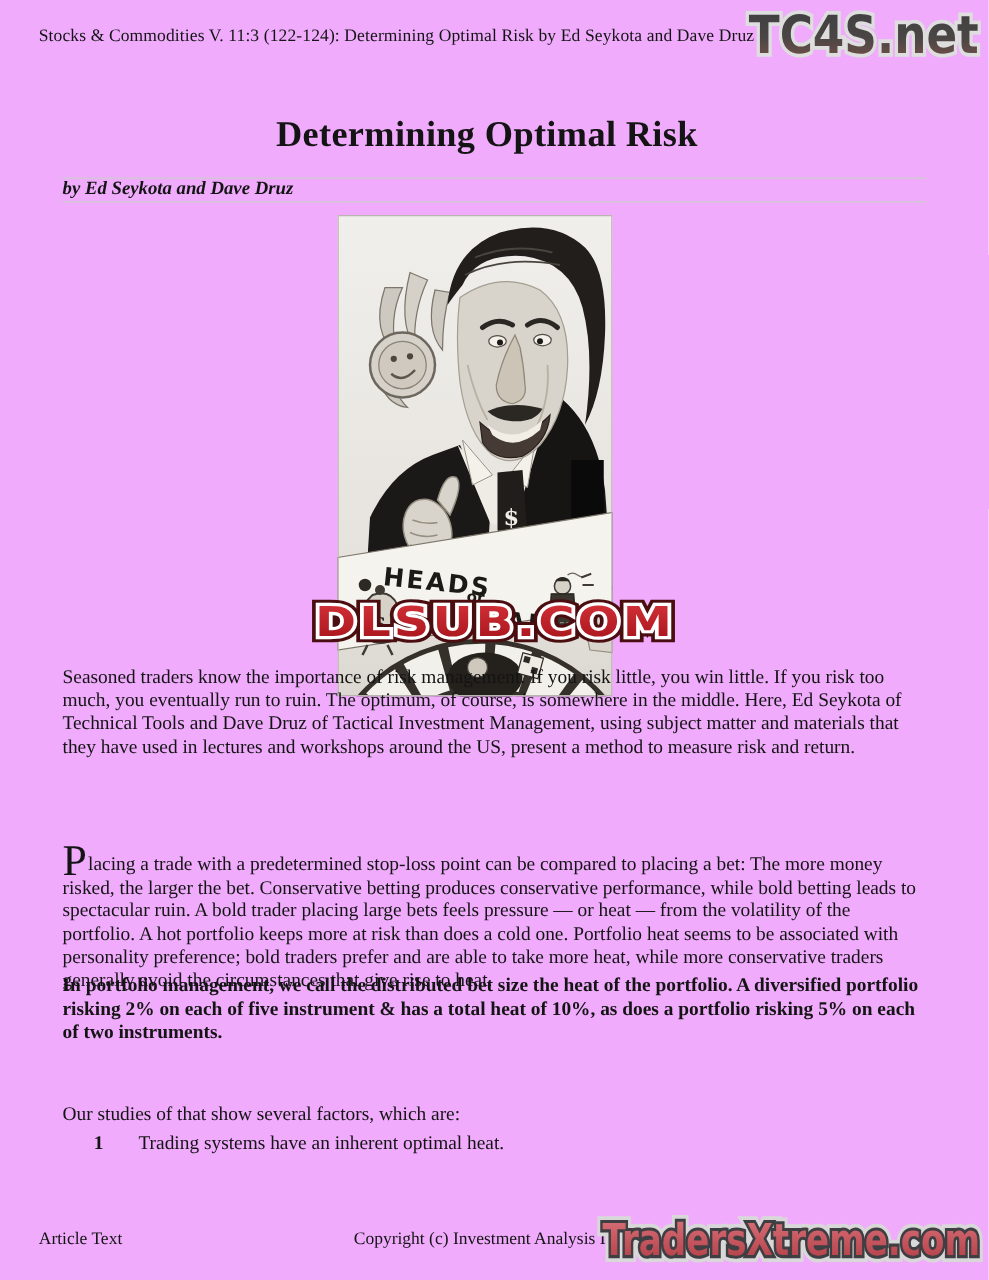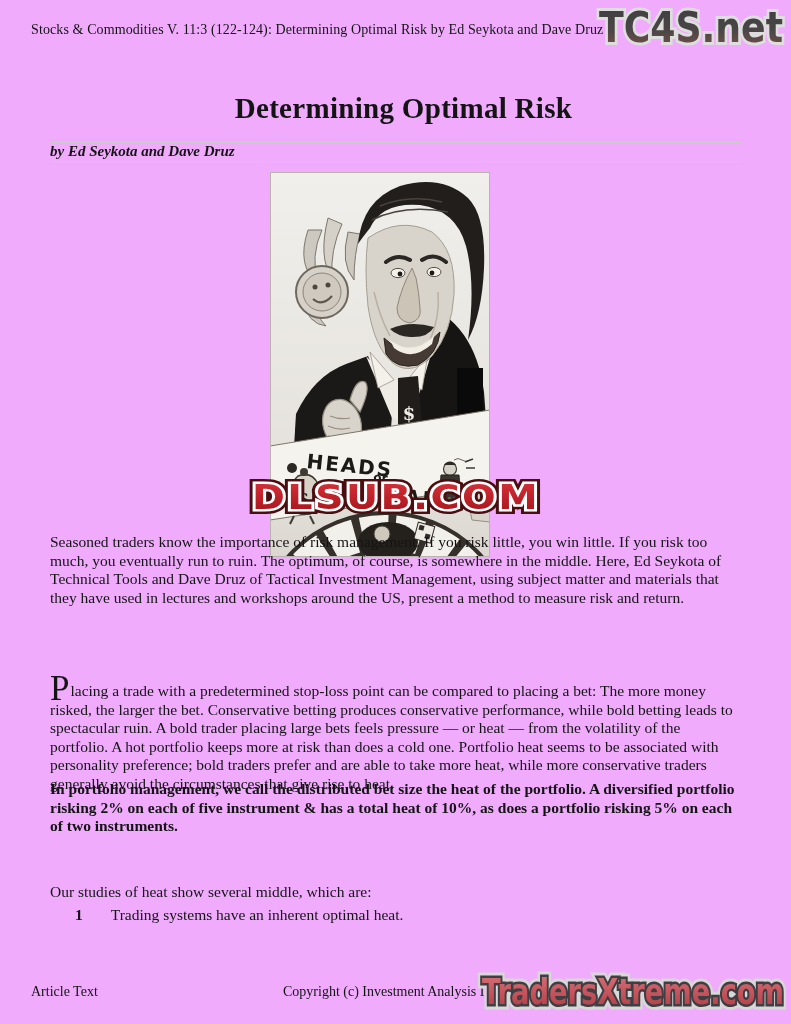--- a/index.html
+++ b/index.html
@@ -16,21 +16,21 @@
   .citation {
     position: absolute;
     left: 31px; top: 22px;
     font-size: 14px;
     letter-spacing: 0.1px;
     white-space: nowrap;
   }
   .tc4s-logo { position: absolute; right: 4px; top: 2px; }
   .article-title {
     position: absolute;
-    left: 58px; top: 92px; width: 691px;
+    left: 44px; top: 92px; width: 691px;
     text-align: center;
     font-size: 29px;
     font-weight: bold;
     letter-spacing: 0.3px;
   }
   .rule {
     position: absolute;
     left: 50px; width: 691px; height: 1px;
     background: #cccccc;
   }
@@ -226,21 +226,21 @@
       <text x="150" y="33" text-anchor="middle" textLength="288" lengthAdjust="spacingAndGlyphs" font-family="DejaVu Sans, sans-serif" font-weight="bold" font-size="33" letter-spacing="2" stroke="#ffffff" stroke-width="5" paint-order="stroke" fill="none">DLSUB.COM</text>
       <text x="150" y="33" text-anchor="middle" textLength="288" lengthAdjust="spacingAndGlyphs" font-family="DejaVu Sans, sans-serif" font-weight="bold" font-size="33" letter-spacing="2" fill="url(#dlsubGrad)">DLSUB.COM</text>
     </svg>
   </div>
 
   <p class="para intro" style="margin:0;">Seasoned traders know the importance of risk management. If you risk little, you win little. If you risk too much, you eventually run to ruin. The optimum, of course, is somewhere in the middle. Here, Ed Seykota of Technical Tools and Dave Druz of Tactical Investment Management, using subject matter and materials that they have used in lectures and workshops around the US, present a method to measure risk and return.</p>
 
   <p class="para p1" style="margin:0;"><span class="dropcap">P</span><span>lacing a trade with a predetermined stop-loss point can be compared to placing a bet: The more money risked, the larger the bet. Conservative betting produces conservative performance, while bold betting leads to spectacular ruin. A bold trader placing large bets feels pressure — or heat — from the volatility of the portfolio. A hot portfolio keeps more at risk than does a cold one. Portfolio heat seems to be associated with personality preference; bold traders prefer and are able to take more heat, while more conservative traders generally avoid the circumstances that give rise to heat.</span></p>
 
   <p class="para p2" style="margin:0;">In portfolio management, we call the distributed bet size the heat of the portfolio. A diversified portfolio risking 2% on each of five instrument &amp; has a total heat of 10%, as does a portfolio risking 5% on each of two instruments.</p>
-  <p class="para p3" style="margin:0;">Our studies of heat show several middle, which are:</p>
+  <p class="para p3" style="margin:0;">Our studies of that show several factors, which are:</p>
 
   <div class="list-item">
     <span class="list-num">1</span><span class="list-text">Trading systems have an inherent optimal heat.</span>
   </div>
 
   <div class="footer-left">Article Text</div>
   <div class="footer-copy">Copyright (c) Investment Analysis Inc.</div>
 
   <div class="txm-logo">
     <svg width="316" height="56" viewBox="0 0 316 56">

